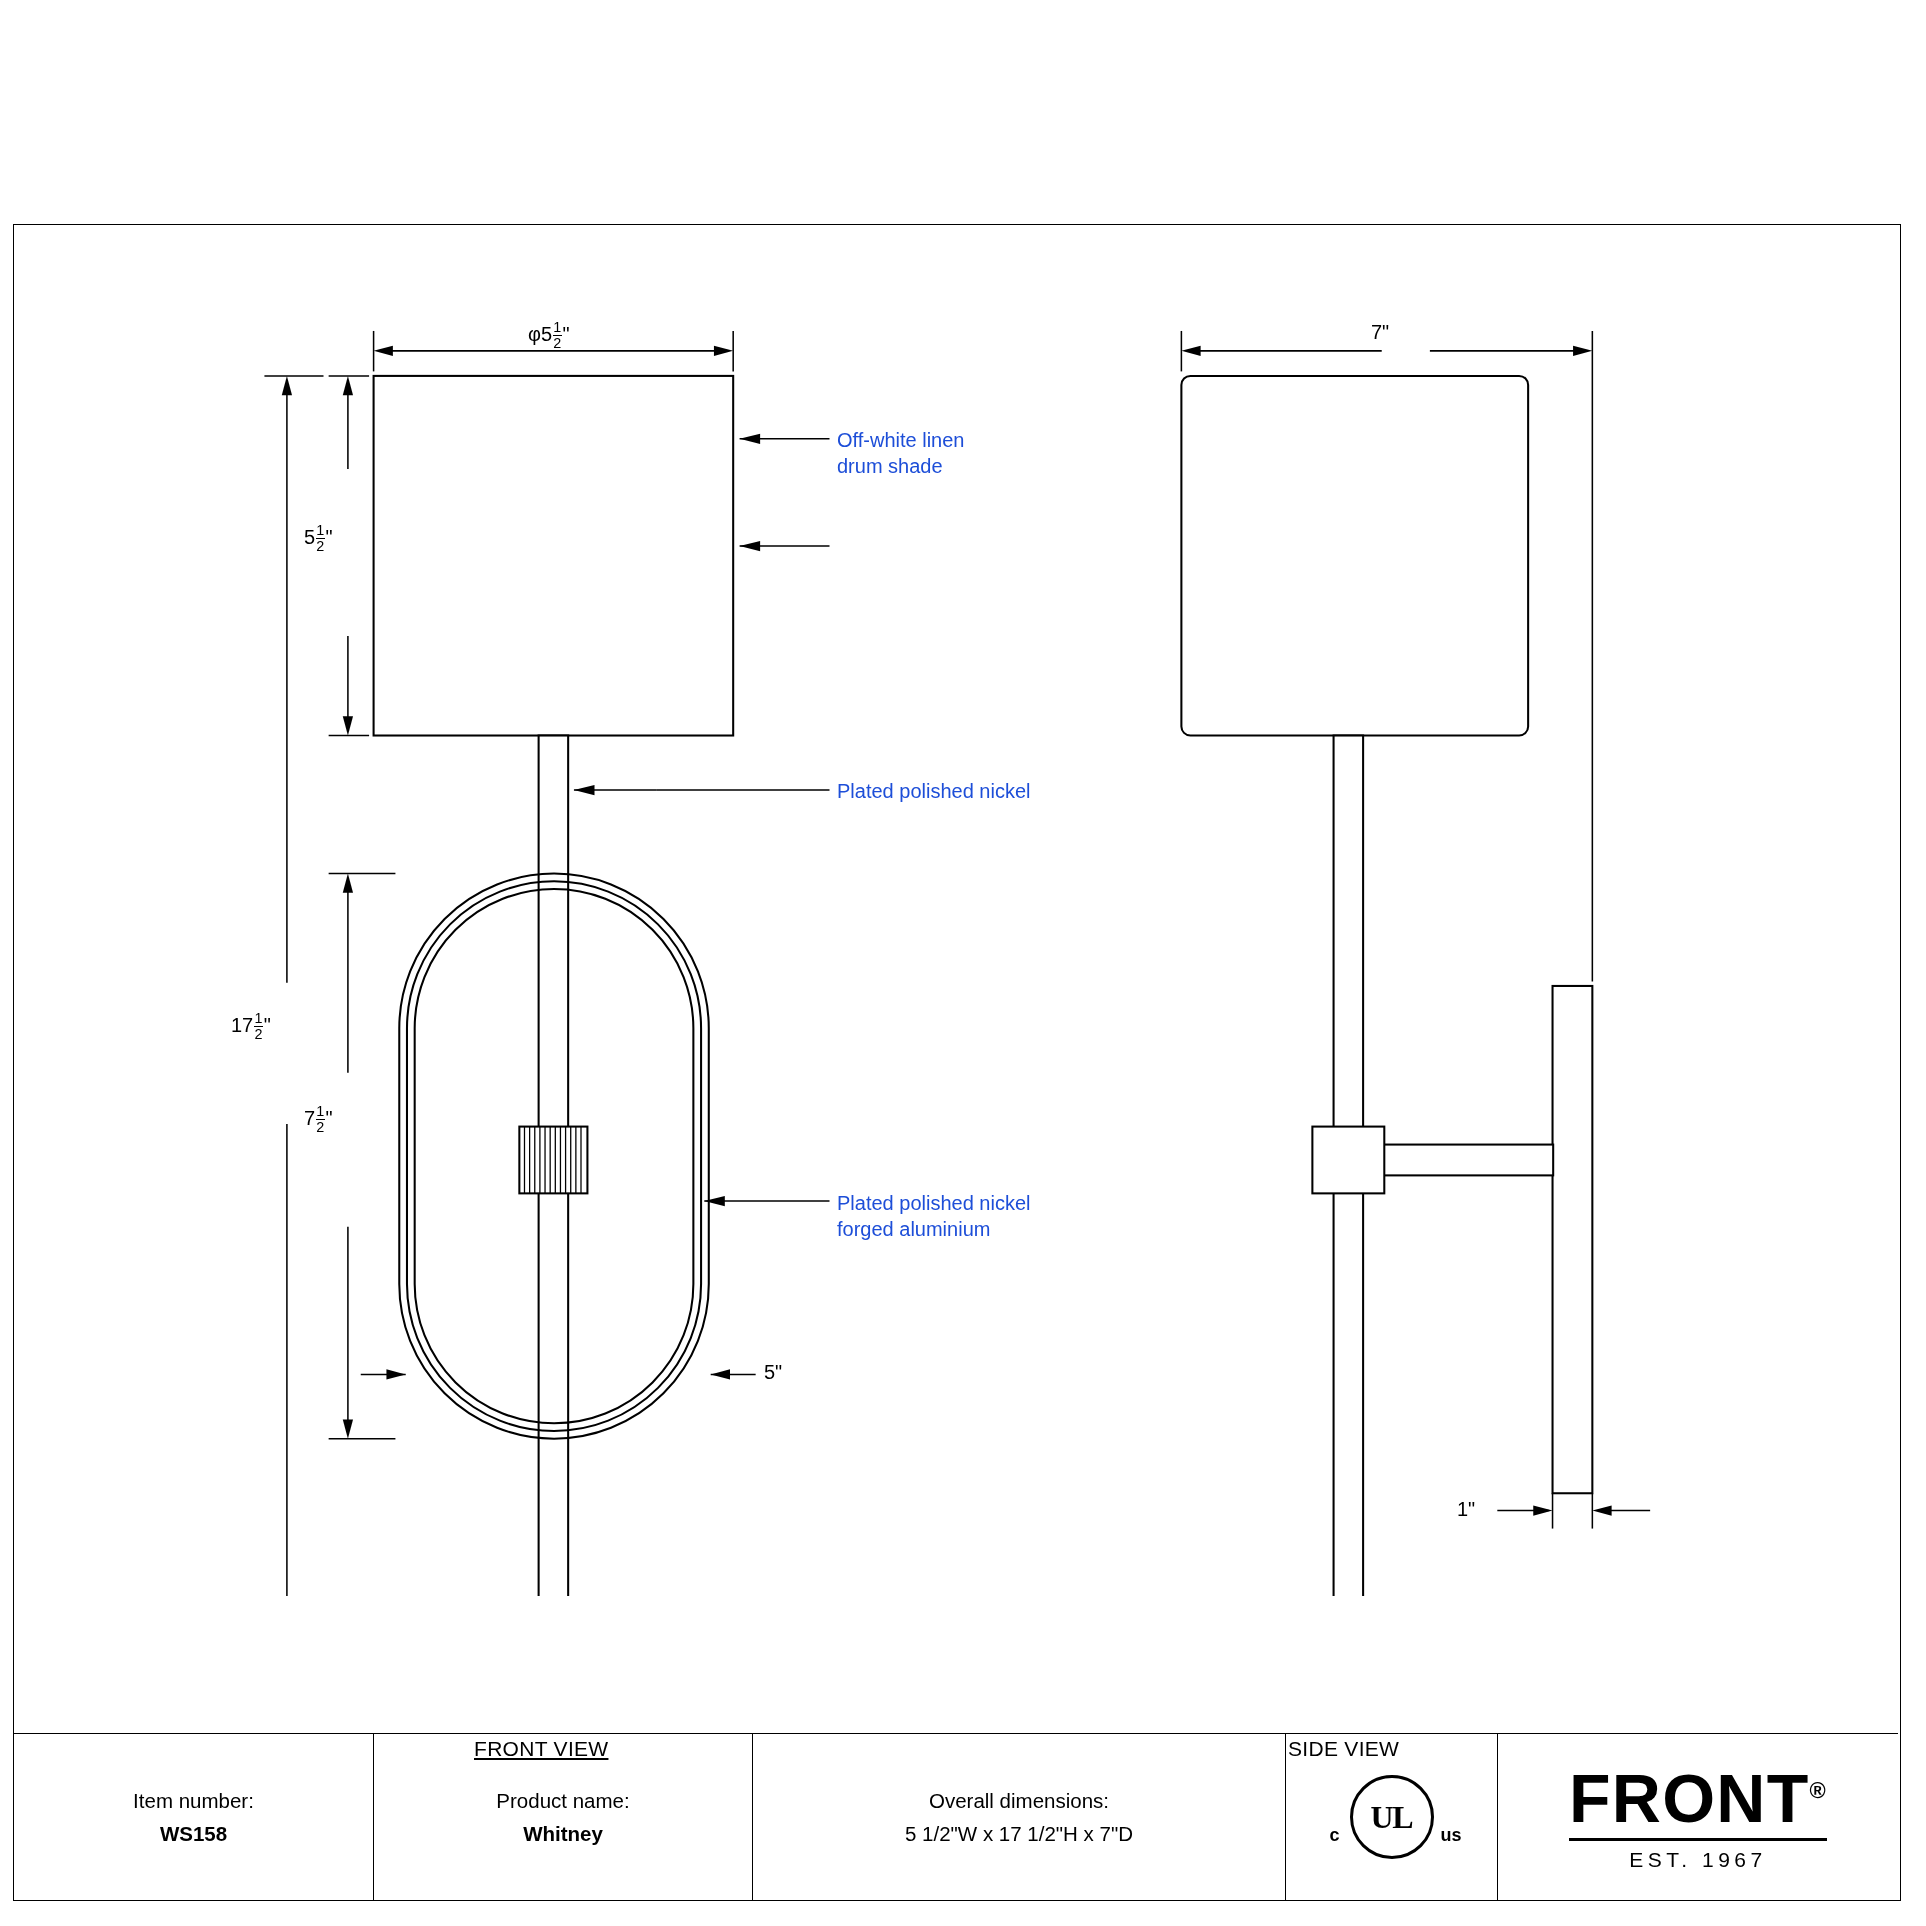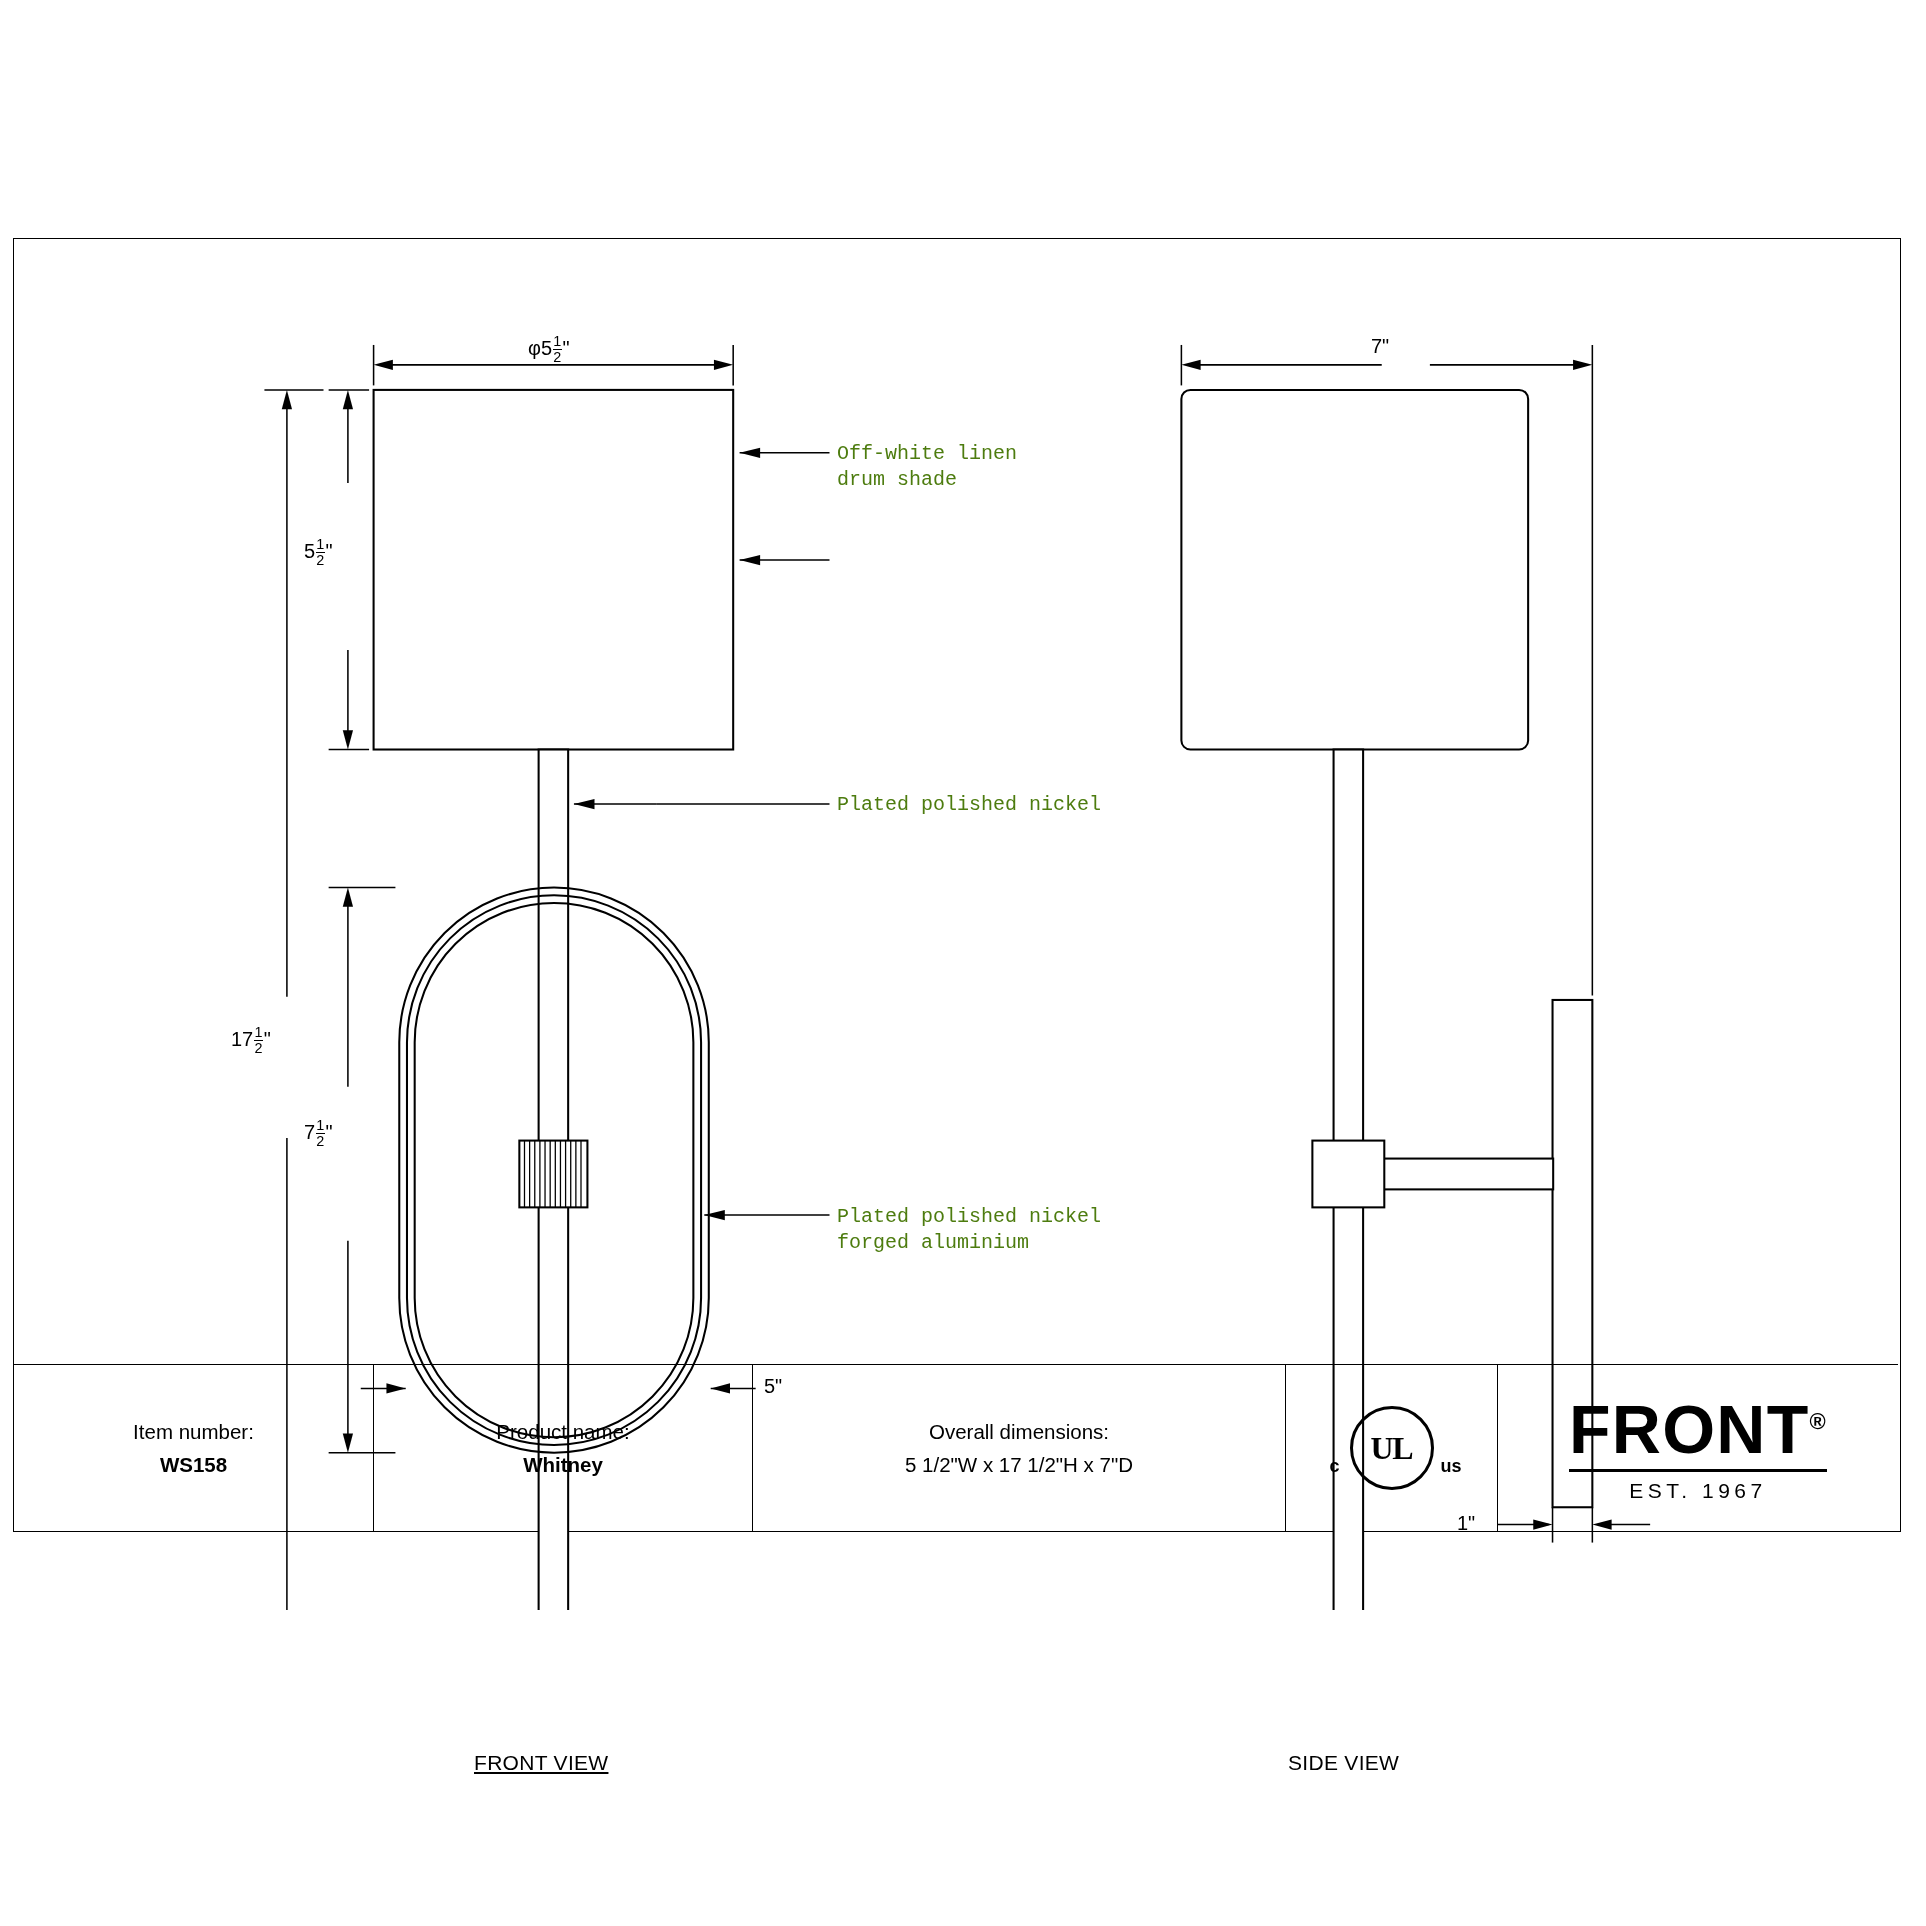--- a/index.html
+++ b/index.html
@@ -11,45 +11,44 @@
     width: 1926px;
     height: 1926px;
     font-family: "Liberation Sans", sans-serif;
     color: #000000;
     position: relative;
     overflow: hidden;
   }
   #sheet {
     position: absolute;
     left: 13px;
-    top: 238px;
+    top: 224px;
     width: 1888px;
-    height: 1294px;
+    height: 1677px;
     border: 1.9px solid #000;
     box-sizing: border-box;
   }
   .drawing-area {
     position: absolute;
     left: 0; top: 0;
     width: 1884px;
     height: 1371px;
   }
   svg.linework {
     position: absolute;
     left: 0; top: 0;
     width: 100%;
     height: 100%;
   }
   .lbl {
     position: absolute;
     font-size: 20px;
     line-height: 1.30;
     white-space: pre-line;
-    color: #4d7c0f;
-    font-family: Liberation Mono, monospace;
+    color: #1d4ed8;
   }
   .dimtext {
     position: absolute;
     font-size: 20px;
     color: #000;
     white-space: nowrap;
   }
   .viewname {
     position: absolute;
     font-size: 21px;

